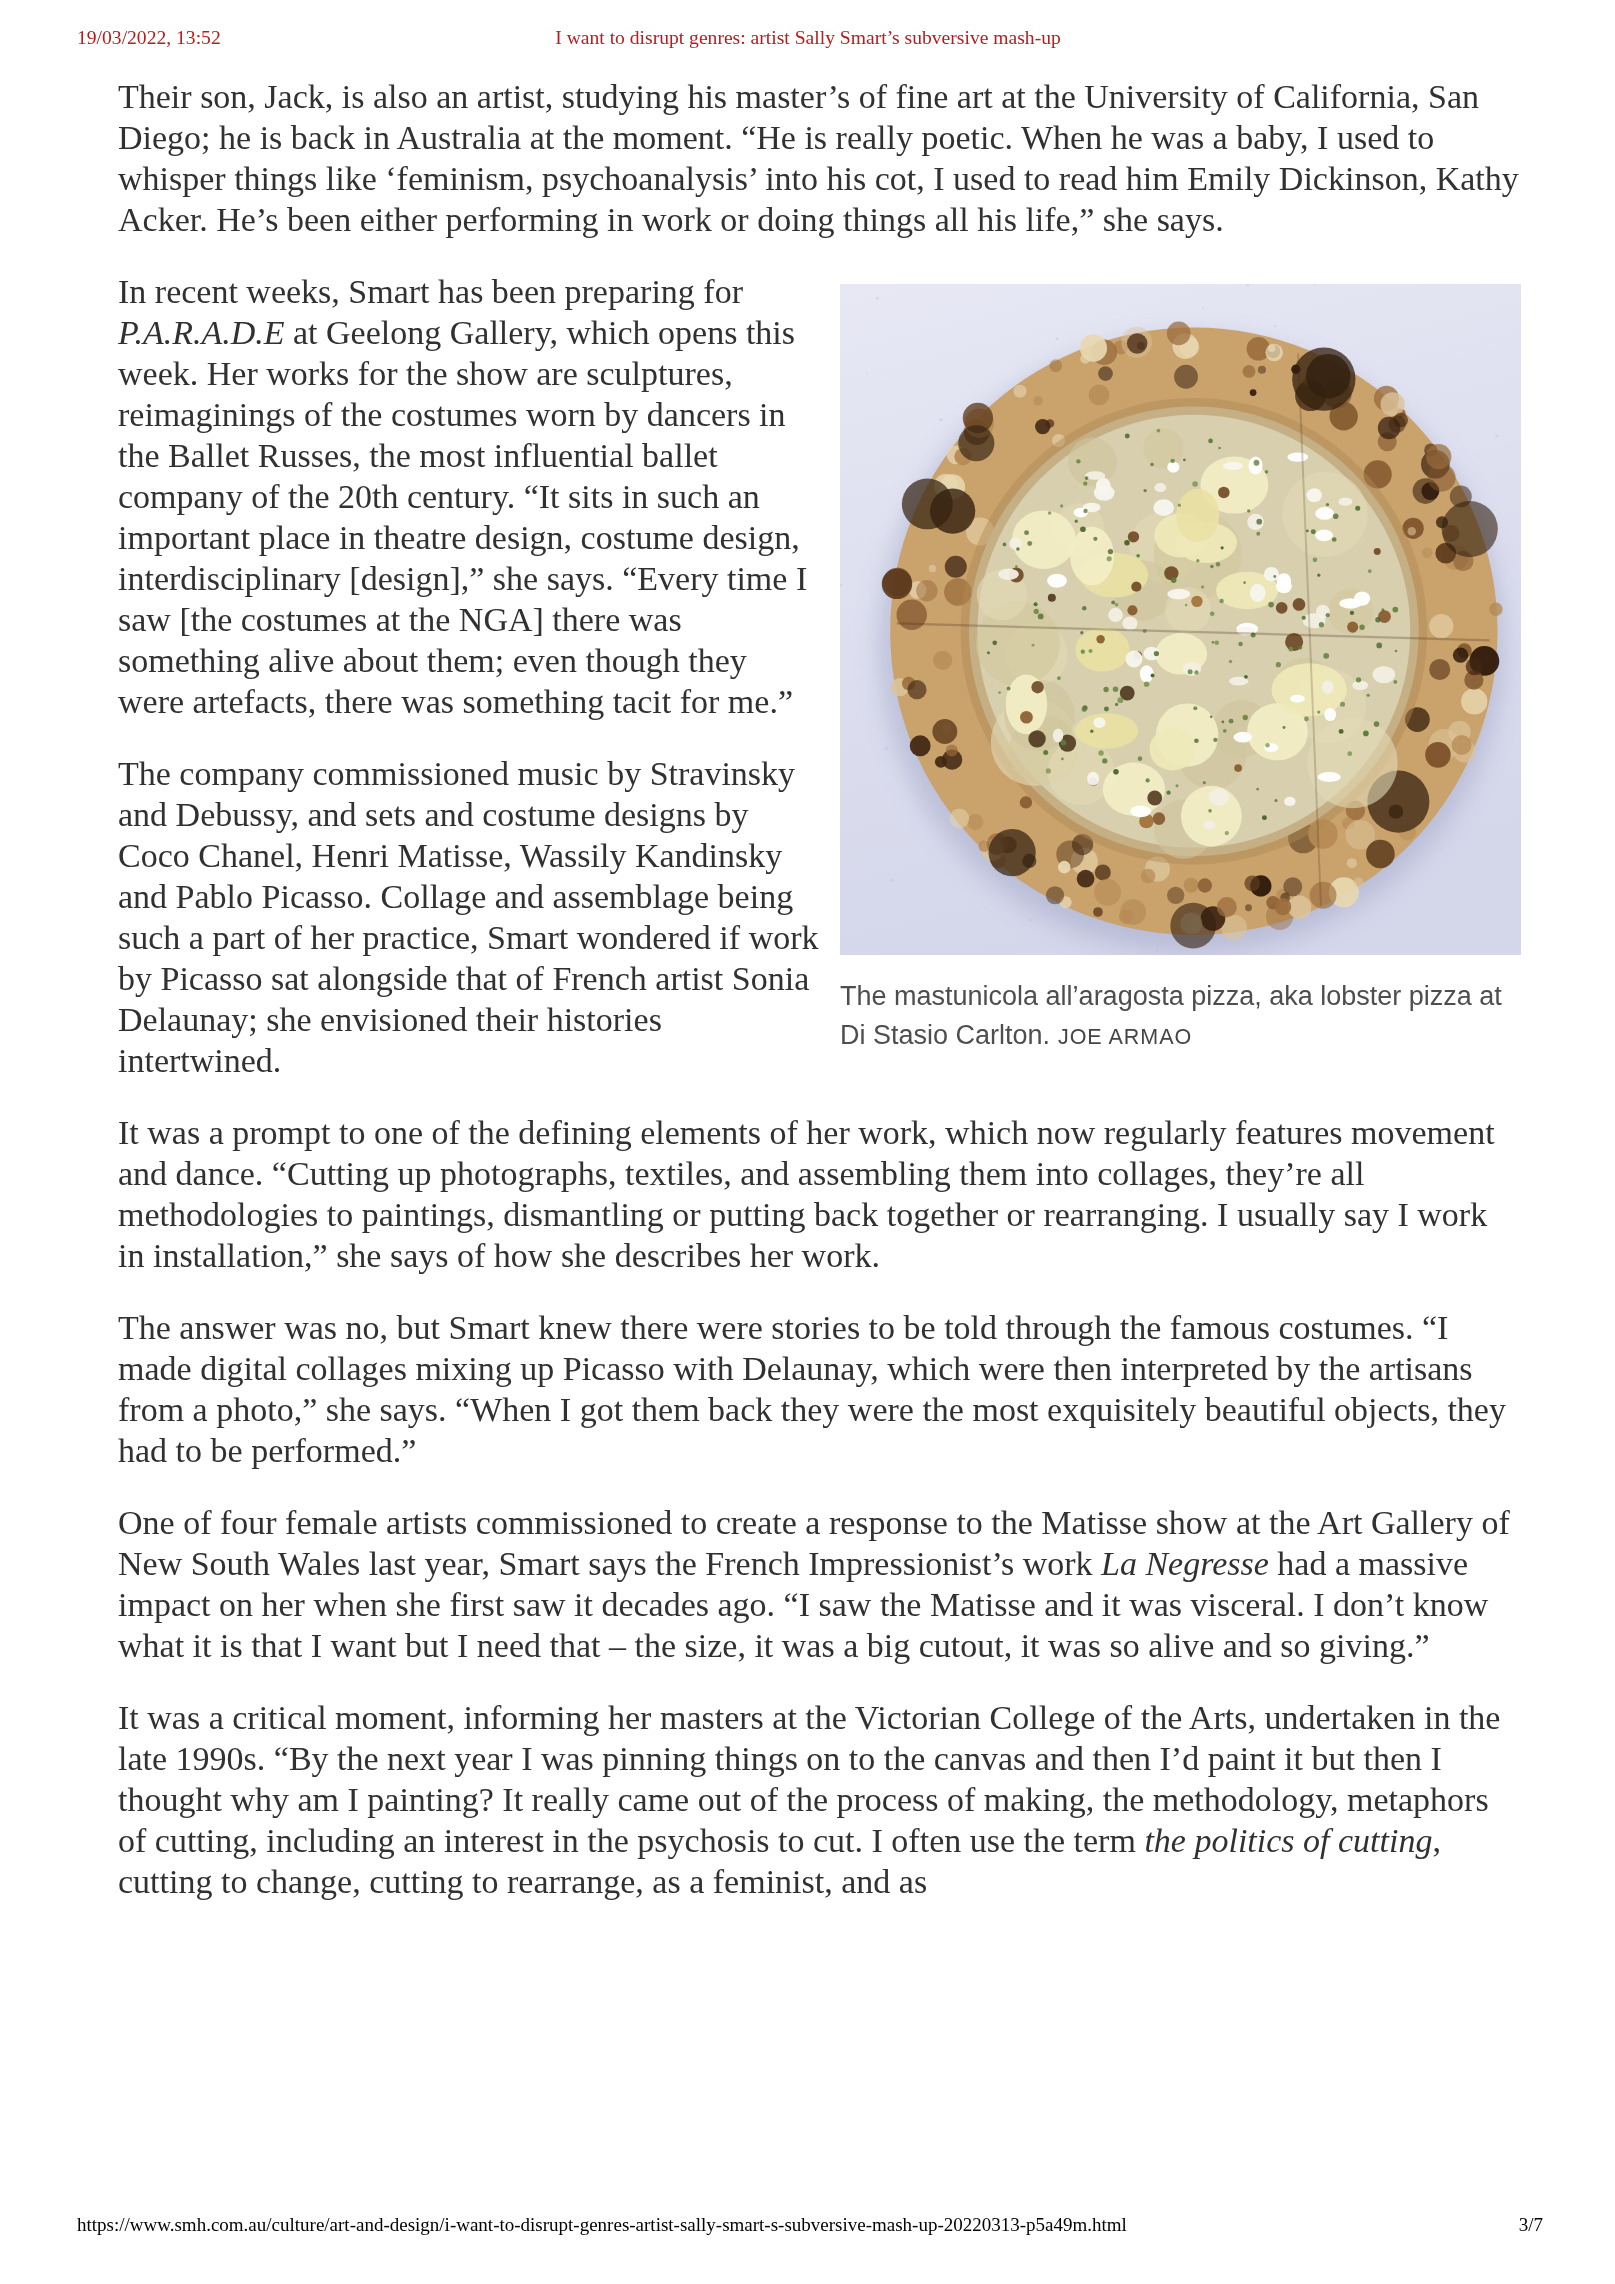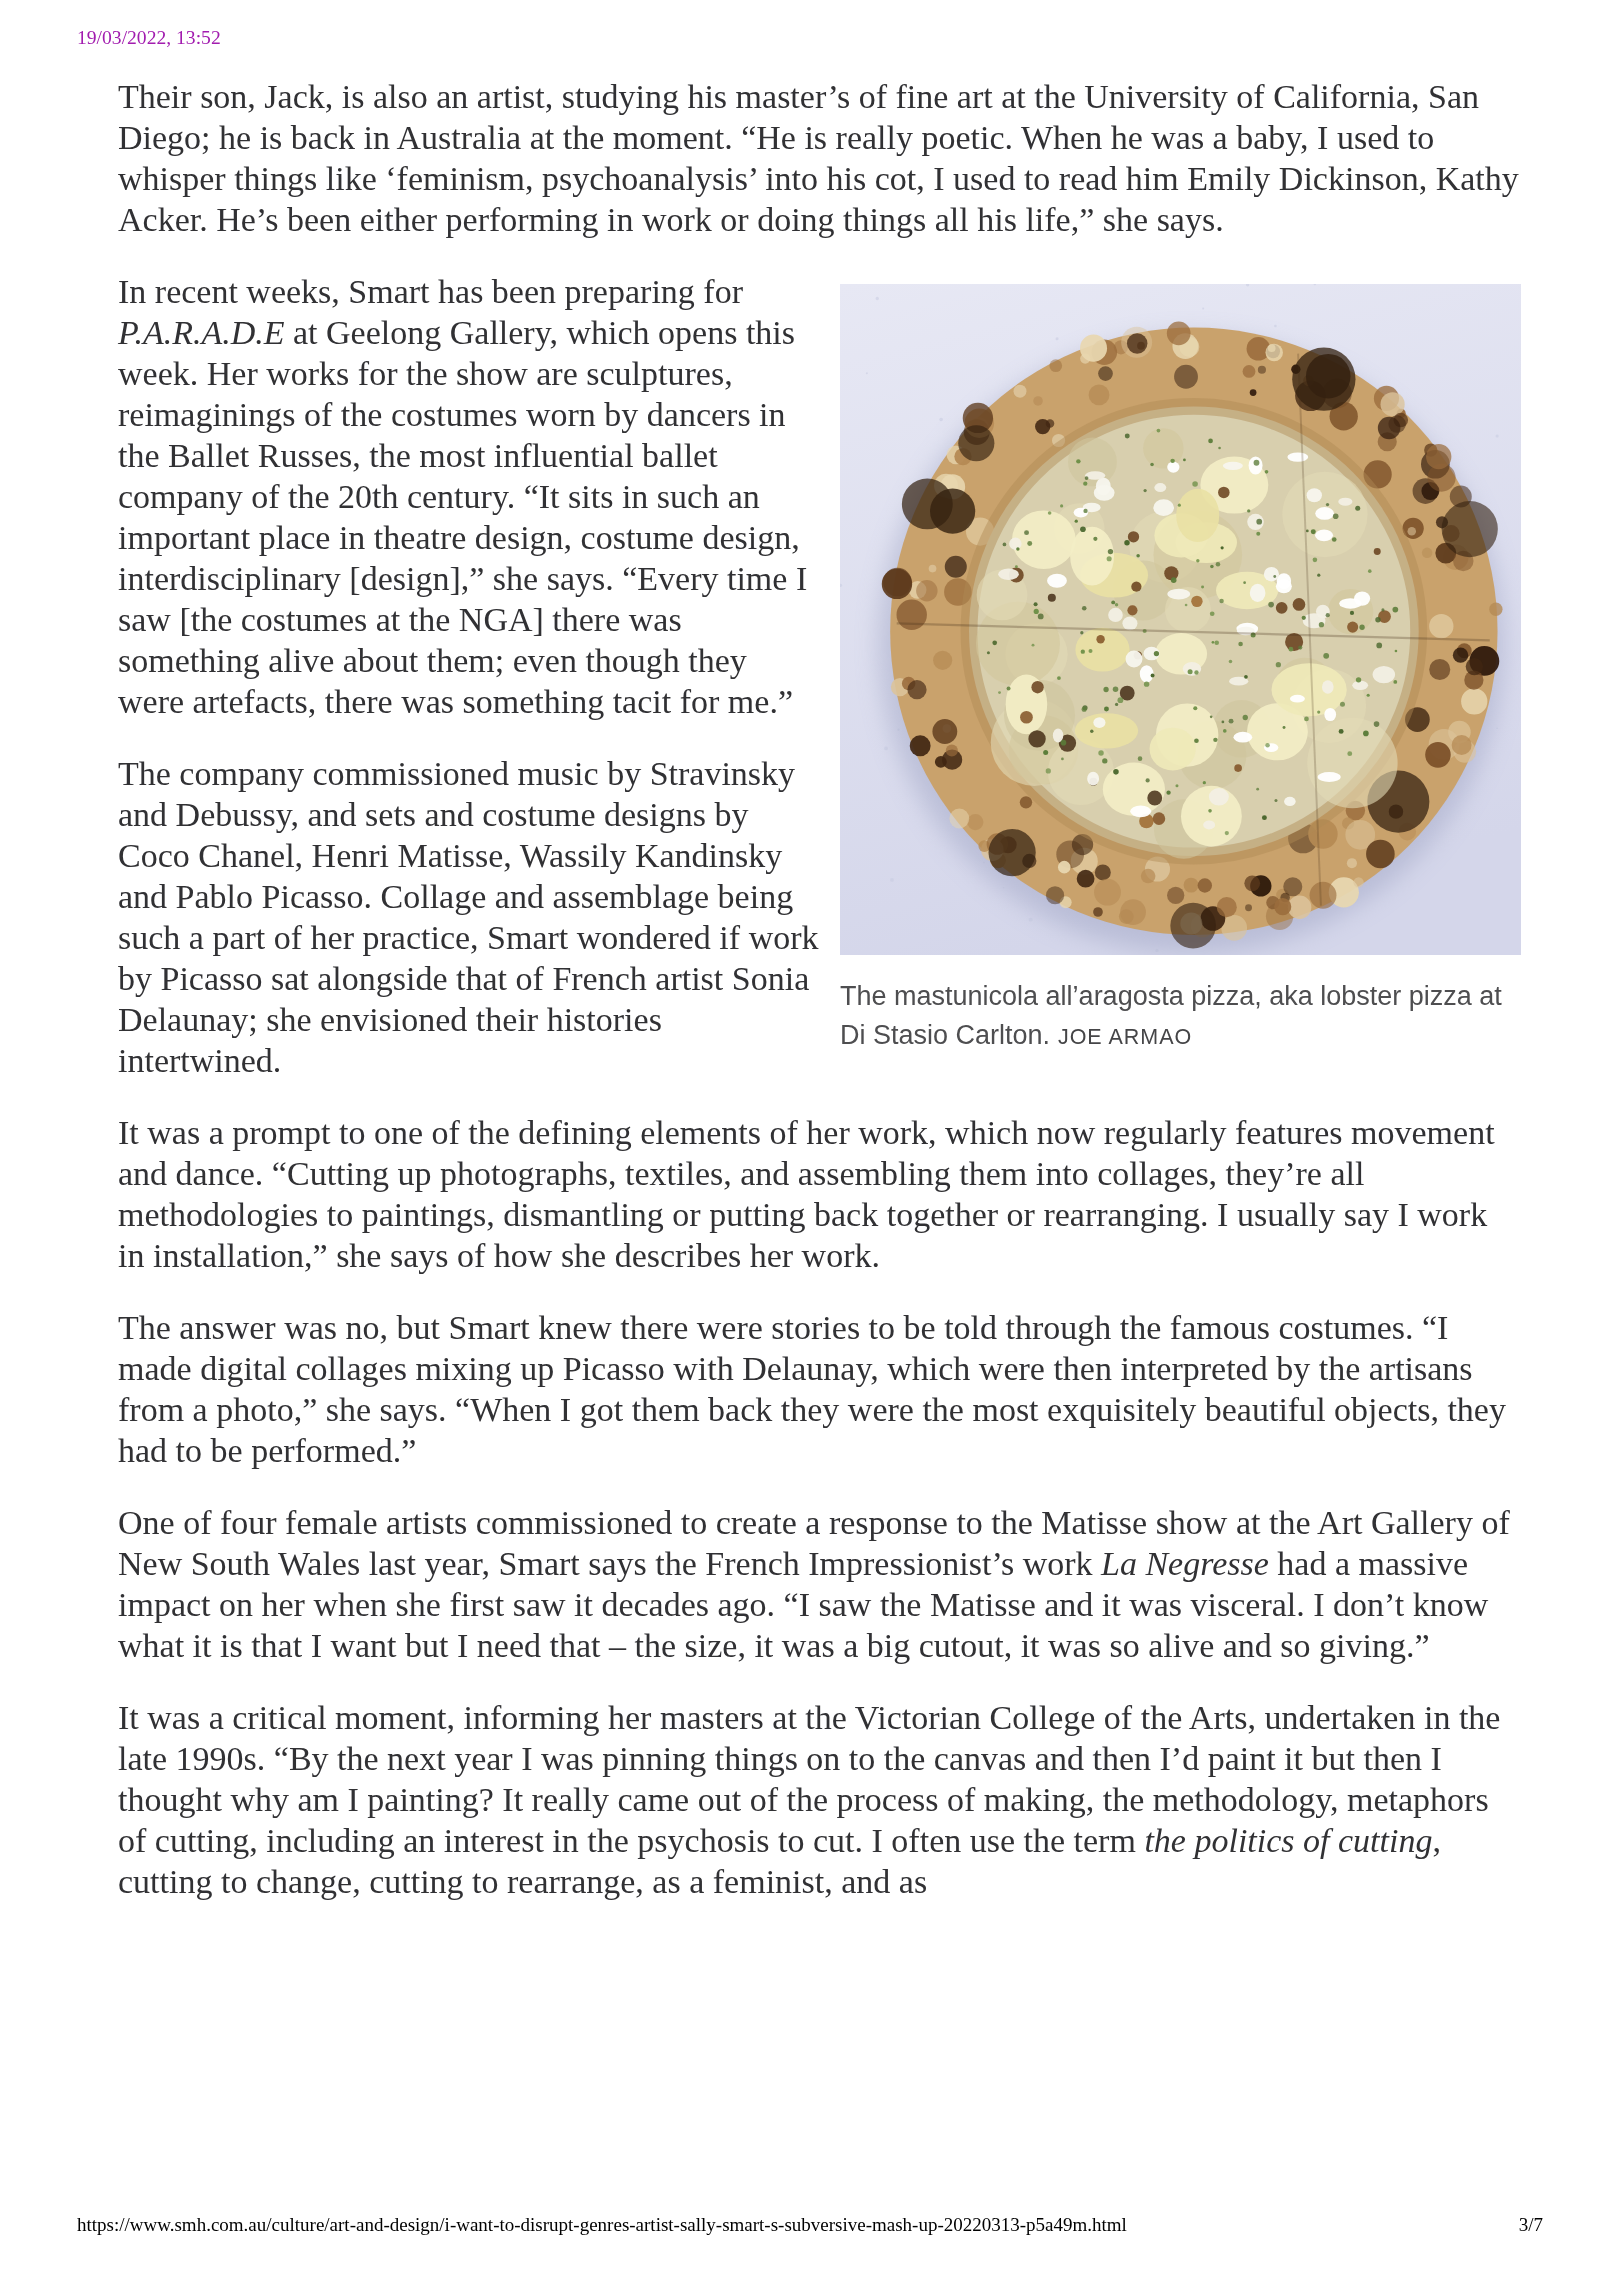--- a/index.html
+++ b/index.html
@@ -1,21 +1,21 @@
 <!DOCTYPE html>
 <html style="font-size:10.4px"><head>
 <meta charset="utf-8">
 <style>
   html,body{margin:0;padding:0;background:#ffffff;}
   .page{
     position:relative;width:1616px;height:2284px;background:#ffffff;
     font-family:"Liberation Serif",serif;color:#313134;overflow:hidden;
   }
   
-  .hdr{position:absolute;top:27px;left:77px;right:77px;height:29px;font-size:19.6px;color:#a21caf;}
+  .hdr{position:absolute;top:27px;left:77px;right:77px;height:29px;font-size:19.6px;color:#b91c1c;}
   .hdr-date{position:absolute;left:0;top:0;}
   .hdr-title{position:absolute;left:0;right:0;top:0;text-align:center;}
   
   .content{position:absolute;top:76px;left:118px;width:1403px;font-size:34px;line-height:41px;text-align:left;}
   .content p{margin:0 0 31px 0;}
   .content em{font-style:italic;}
   
   figure.photo{float:right;width:681px;margin:13px 0 29px 21px;padding:0;}
   .photo svg{display:block;width:681px;height:671px;}
   figcaption{
@@ -33,20 +33,21 @@
   }
   .ftr-url{word-break:break-all;}
 </style>
 </head>
 <body>
 
 <div class="page">
 
   <div class="hdr">
     <span class="hdr-date">19/03/2022, 13:52</span>
+    <span class="hdr-title">I want to disrupt genres: artist Sally Smart’s subversive mash-up</span>
   </div>
 
   <div class="content">
     <div id="para-lead">
         <p><span>Their son, Jack, is also an artist, studying his master’s of fine art at the University of California, San Diego; he is back in Australia at the moment. “He is really poetic. When he was a baby, I used to whisper things like ‘feminism, psychoanalysis’ into his cot, I used to read him Emily Dickinson, Kathy Acker. He’s been either performing in work or doing things all his life,” she says.</span></p>
       </div>
 
     <figure class="photo">
       <svg id="pizza-svg" viewBox="0 0 1045 1030" preserveAspectRatio="xMidYMid slice">
           <defs>

